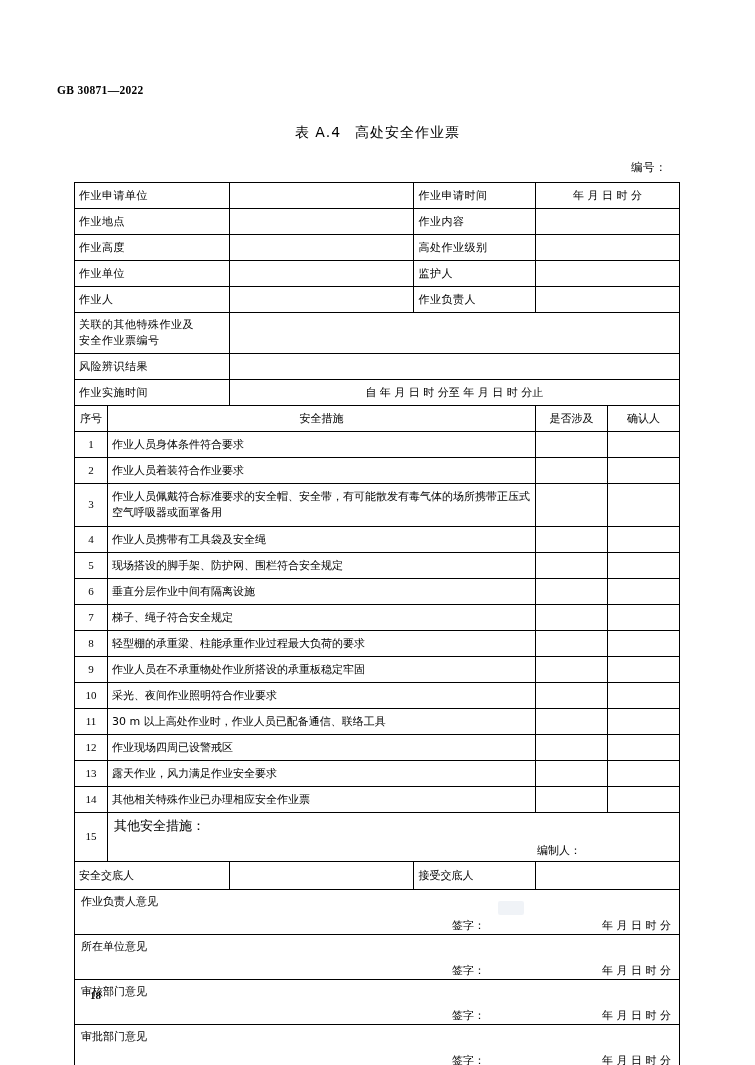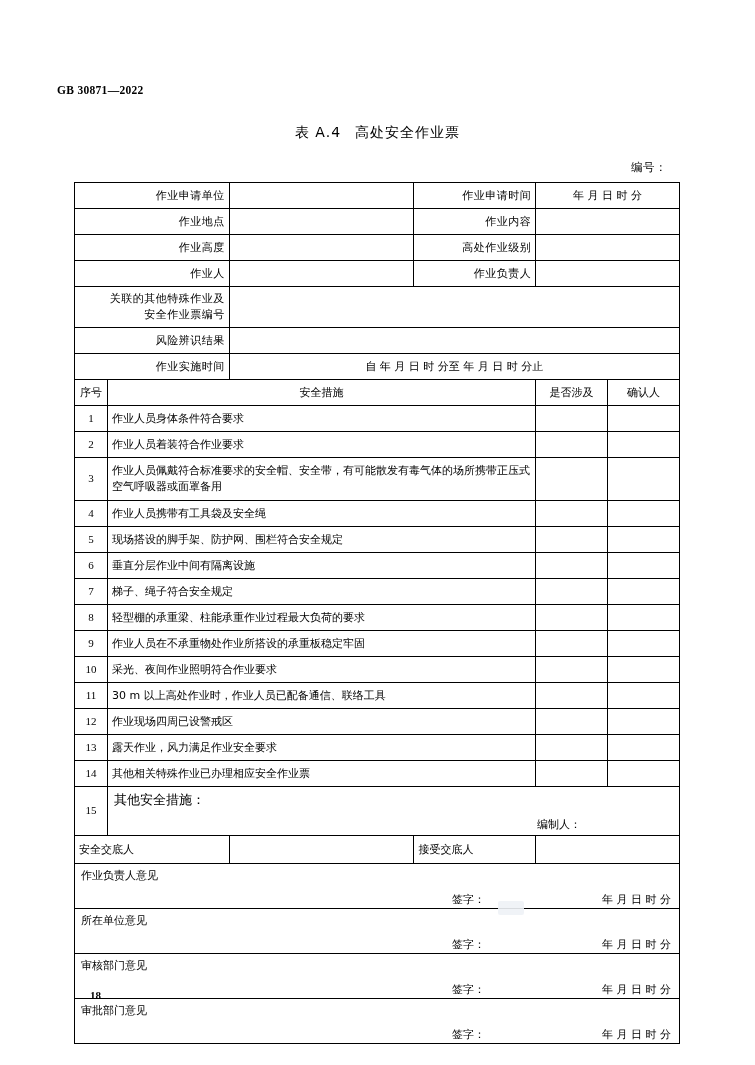--- a/index.html
+++ b/index.html
@@ -59,21 +59,21 @@
     line-height: 1.25;
   }
   table.main td {
     border: 1px solid #000;
     padding: 2px 4px;
     height: 21px;
     vertical-align: middle;
   }
   .c { text-align: center; }
   .l { text-align: left; padding-left: 6px; }
-  .lbl { text-align: right; letter-spacing: 0.5px; }
+  .lbl { text-align: left; letter-spacing: 0.5px; }
   .sig-top {
     padding-left: 6px;
     padding-top: 3px;
     font-size: 11px;
   }
   .sig-bot {
     text-align: right;
     padding-right: 8px;
     padding-top: 10px;
     font-size: 11px;
@@ -138,20 +138,26 @@
         <td class="c" colspan="2"></td>
       </tr>
 
       <tr>
         <td class="lbl" colspan="2">作业高度</td>
         <td class="l"></td>
         <td class="lbl">高处作业级别</td>
         <td class="c" colspan="2"></td>
       </tr>
 
+      <tr>
+        <td class="lbl" colspan="2">作业单位</td>
+        <td class="l"></td>
+        <td class="lbl">监护人</td>
+        <td class="c" colspan="2"></td>
+      </tr>
 
       <tr>
         <td class="lbl" colspan="2">作业人</td>
         <td class="l"></td>
         <td class="lbl">作业负责人</td>
         <td class="c" colspan="2"></td>
       </tr>
 
       <tr>
         <td class="lbl wrap2" colspan="2" style="height:36px">

